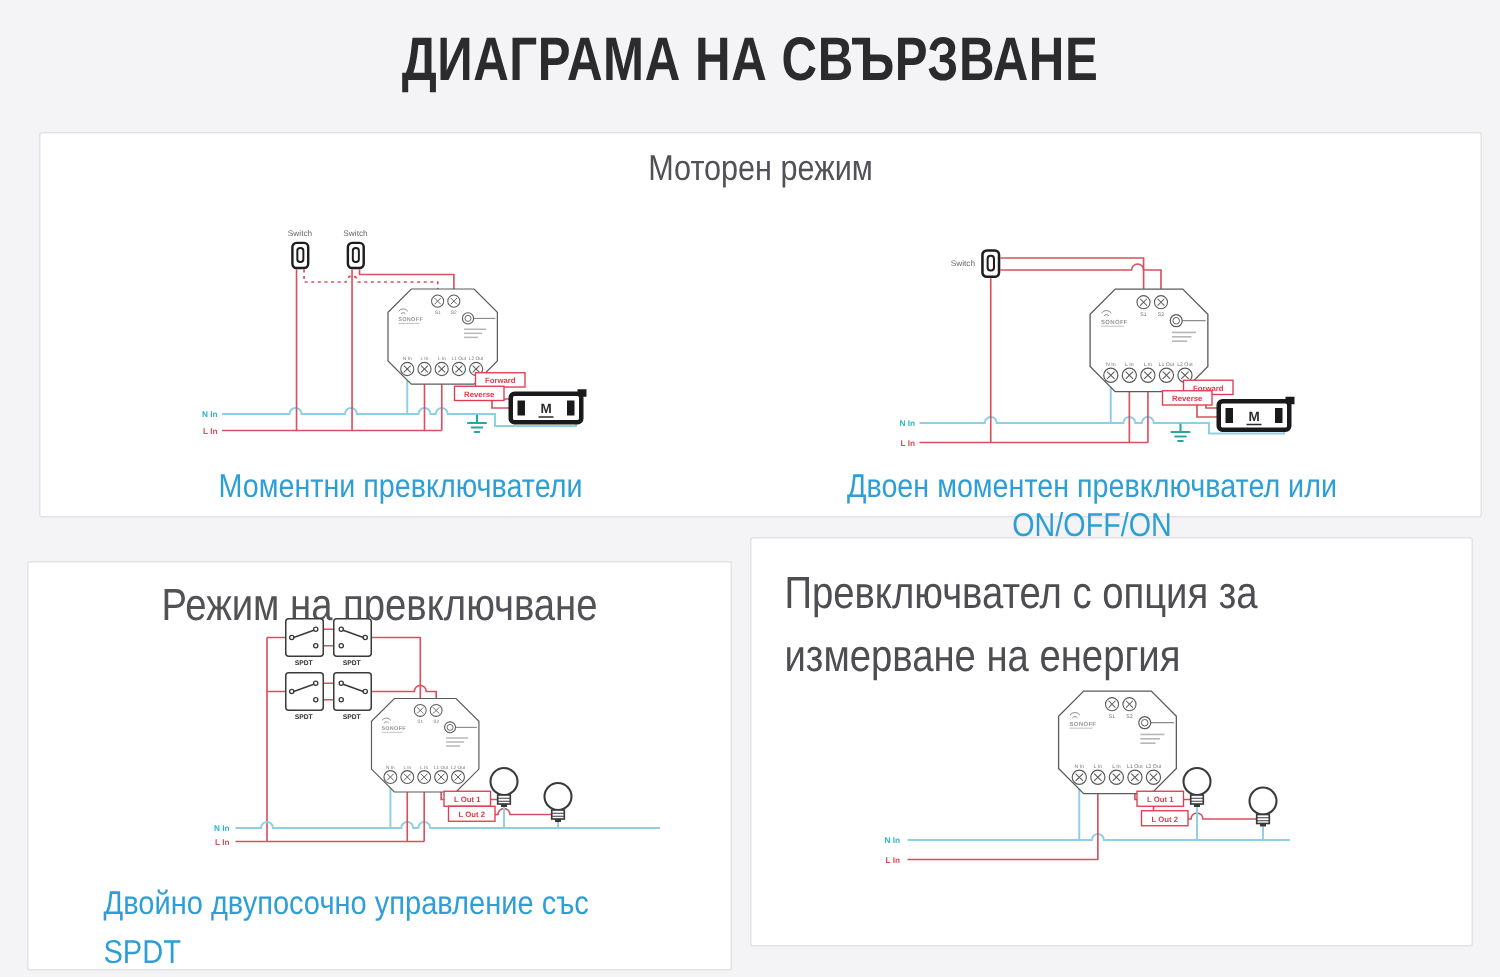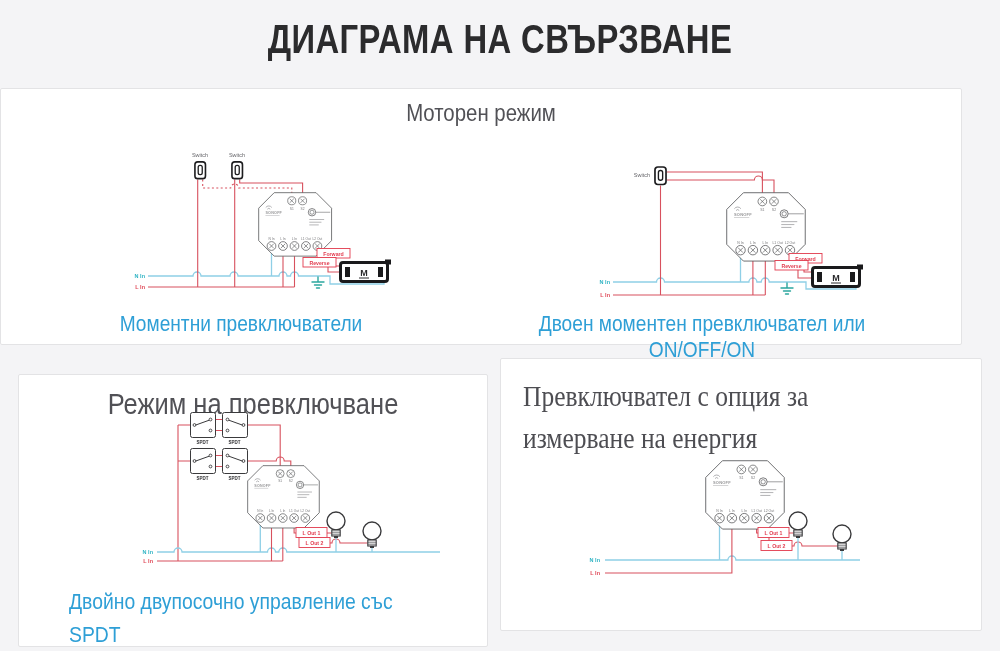--- a/index.html
+++ b/index.html
@@ -2,23 +2,23 @@
 <html><head>
 <meta charset="utf-8">
 <style>
   html,body{margin:0;padding:0;width:1000px;height:651px;overflow:hidden;
     background:#f4f4f6;font-family:"Liberation Sans",sans-serif;}
   .page{position:relative;width:1000px;height:547px;border-radius:29px;}
   .title{position:absolute;top:16px;left:0;right:0;text-align:center;
     font-size:41px;font-weight:600;color:#2b2b2d;
     transform:scaleX(.8);transform-origin:center;letter-spacing:.5px;}
   .panel{position:absolute;background:#fff;border:1px solid #e3e3e5;border-radius:2px;box-sizing:border-box;}
-  .panel-top{left:0;top:88px;width:962px;height:257px;}
+  .panel-top{left:26px;top:88px;width:962px;height:257px;}
   .panel-bl{left:18px;top:374px;width:470px;height:273px;}
-  .panel-br{left:500px;top:358px;width:482px;height:273px;font-family:Liberation Serif, serif;}
+  .panel-br{left:500px;top:358px;width:482px;height:273px;}
   .hdr{position:absolute;color:#515156;font-weight:400;}
   .hdr-center{left:0;right:0;text-align:center;transform:scaleX(.85);transform-origin:center;}
   .hdr-motor{top:10px;font-size:24px;}
   .hdr-switching{top:12px;font-size:30px;}
   .hdr-metering{left:22px;top:16px;font-size:30px;line-height:1.4;
     transform:scaleX(.85);transform-origin:left;color:#4d4d52;}
   .caption{position:absolute;color:#2e9fd6;font-size:22px;}
   .cap-center{text-align:center;transform:scaleX(.87);transform-origin:center;}
   .cap-tl{left:10px;top:222px;width:460px;}
   .cap-tr{left:460px;top:222px;width:482px;}

